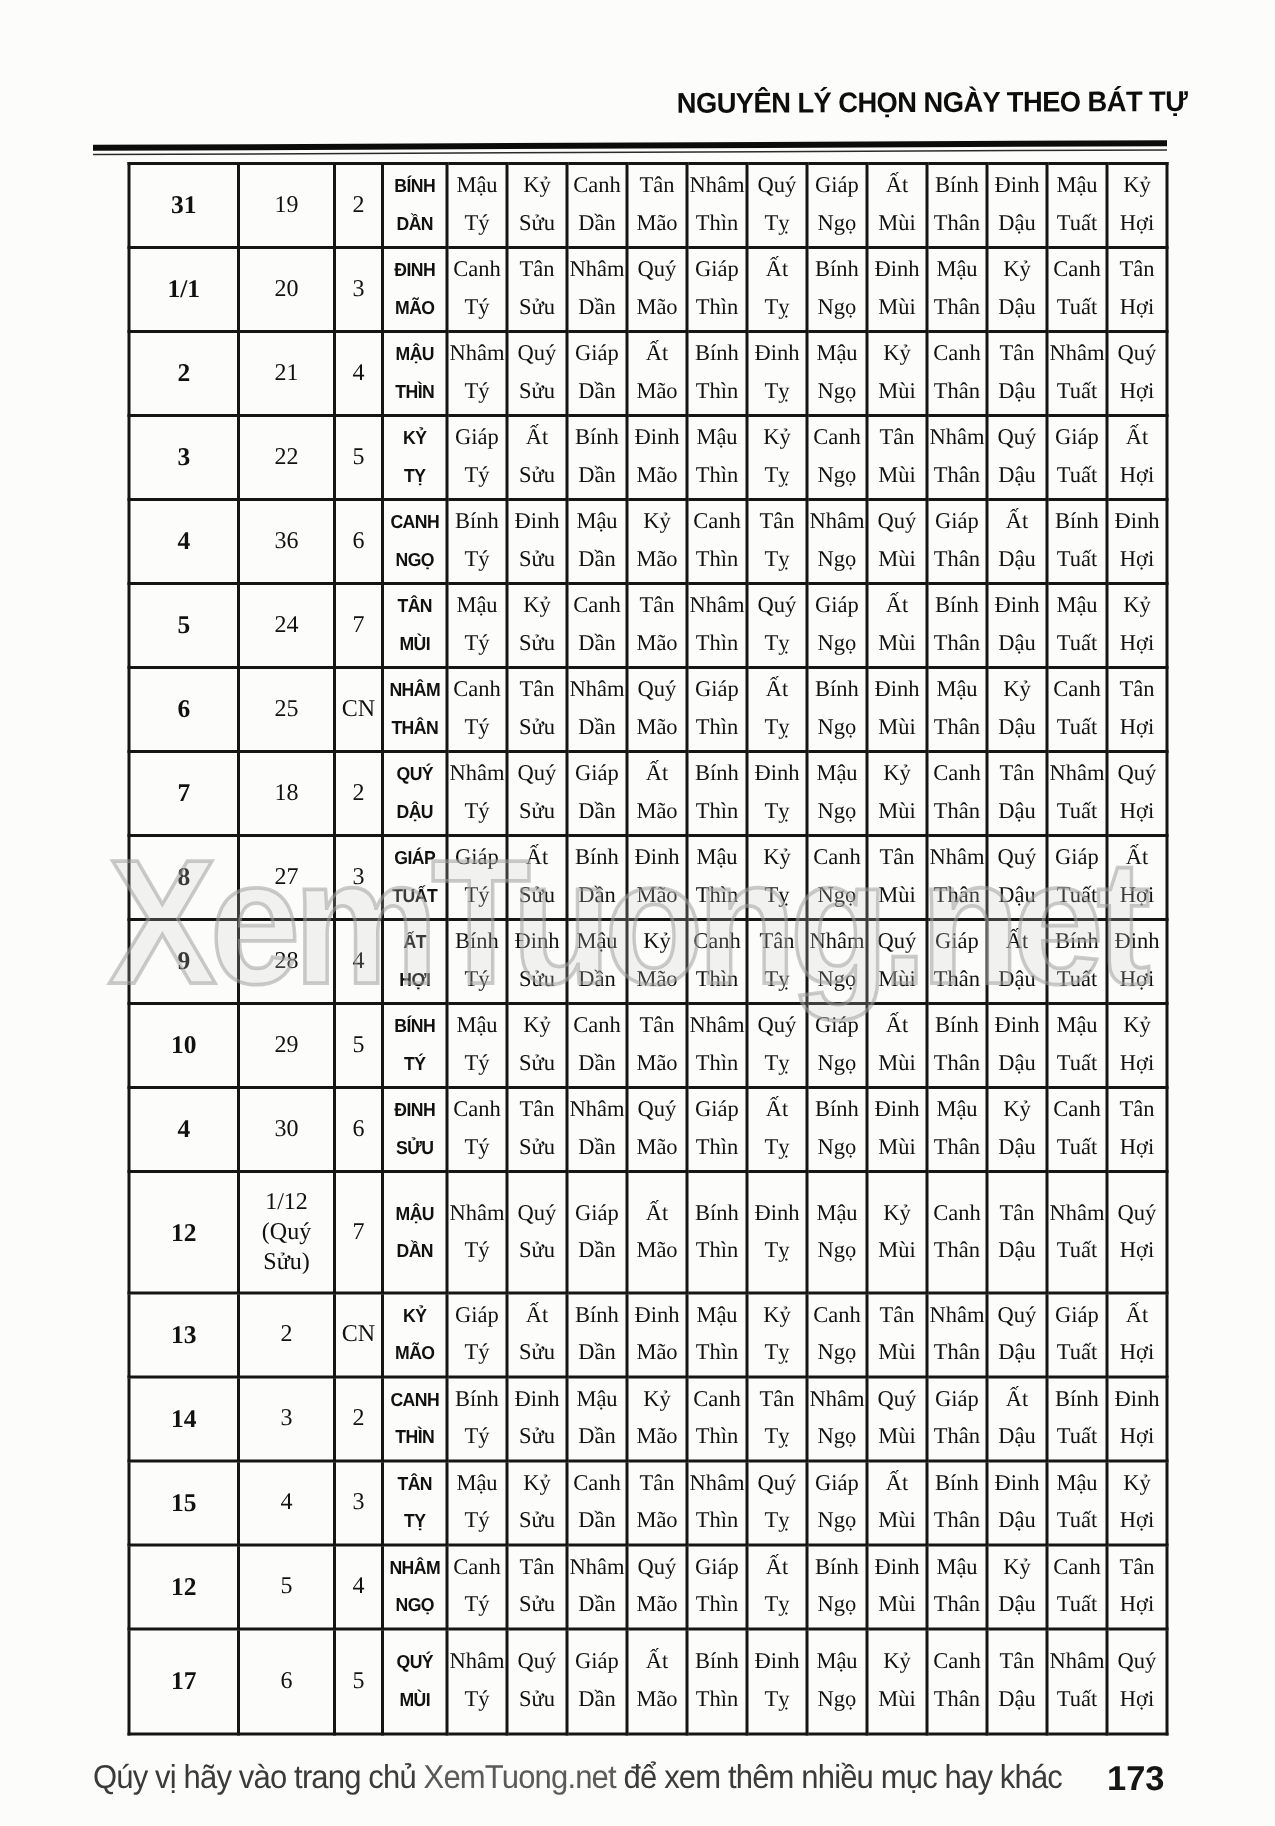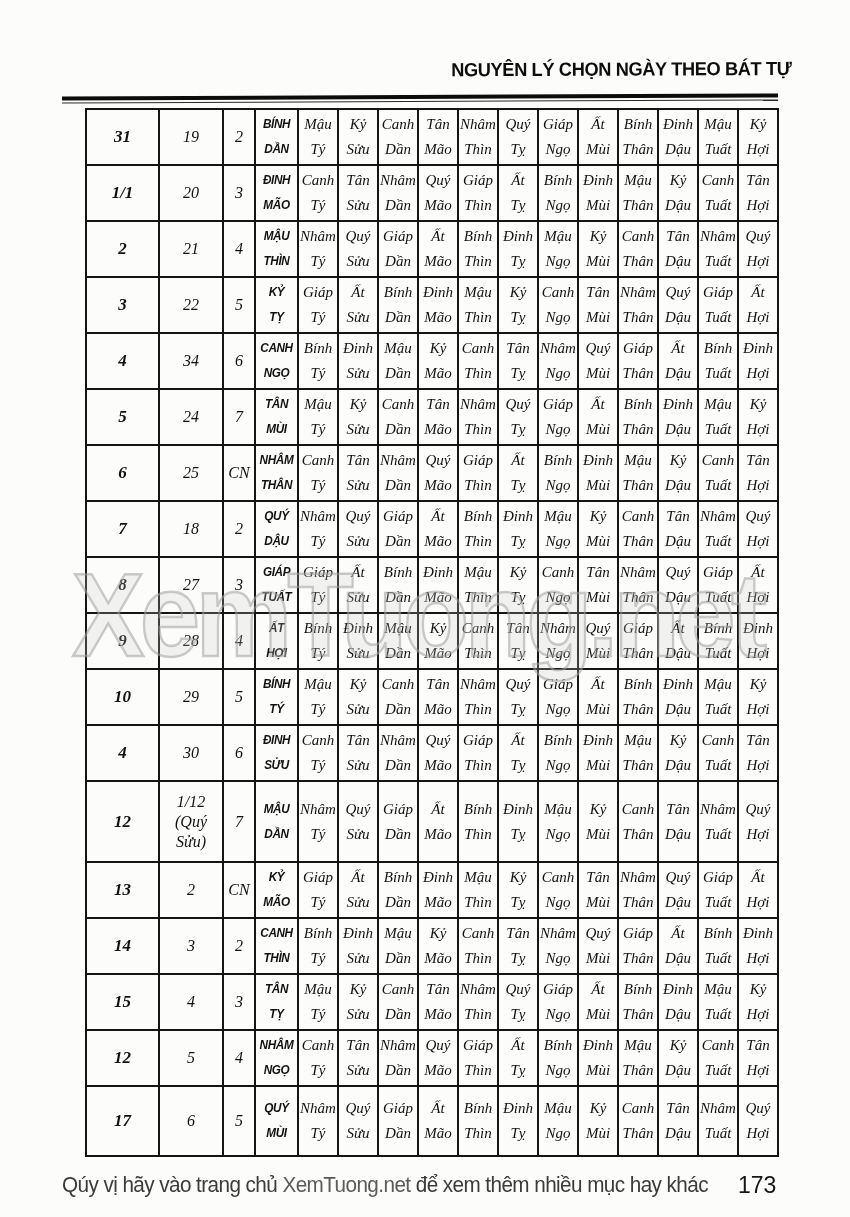--- a/index.html
+++ b/index.html
@@ -23,21 +23,20 @@
   }
   .header-rule-thin{
     position:absolute;left:62px;top:101px;width:716px;height:1px;
     background:#2a2a2a;transform:rotate(-0.25deg);
   }
   
   table.cal{
     position:absolute;left:85px;top:108px;
     border-collapse:collapse;table-layout:fixed;
     background:transparent;
-    font-style:italic;
   }
   table.cal td{
     border:2px solid #151515;
     text-align:center;vertical-align:middle;
     padding:0;overflow:hidden;
   }
   tr.row{height:56px;}
   tr.row.tall{height:81px;}
   tr.row:last-child{height:70px;}
   td.c-day{font-size:17px;font-weight:bold;}
@@ -66,21 +65,21 @@
     position:absolute;left:62px;top:1172px;width:760px;
     font-family:"Liberation Sans", sans-serif;
     font-size:22px;letter-spacing:-0.6px;color:#3b3b3b;
     transform:scaleX(0.94);transform-origin:left;
     white-space:nowrap;
   }
   .footer .site{color:#5a5a5a;}
   .page-number{
     position:absolute;left:738px;top:1172px;
     font-family:"Liberation Sans", sans-serif;
-    font-weight:normal;font-size:23px;color:#161616;
+    font-weight:bold;font-size:23px;color:#161616;
     z-index:6;
   }
 </style>
 </head>
 <body>
 
 <div class="page-title">NGUYÊN LÝ CHỌN NGÀY THEO BÁT TỰ</div>
 <div class="header-rule"></div>
 <div class="header-rule-thin"></div>
 
@@ -327,21 +326,21 @@
           <div class="l1">Giáp</div>
           <div class="l2">Tuất</div>
         </td>
         <td class="c-hour">
           <div class="l1">Ất</div>
           <div class="l2">Hợi</div>
         </td>
       </tr>
       <tr class="row">
         <td class="c-day">4</td>
-        <td class="c-lunar">34</td>
+        <td class="c-lunar">36</td>
         <td class="c-wk">6</td>
         <td class="c-pillar">
           <div class="l1">CANH</div>
           <div class="l2">NGỌ</div>
         </td>
         <td class="c-hour">
           <div class="l1">Bính</div>
           <div class="l2">Tý</div>
         </td>
         <td class="c-hour">

